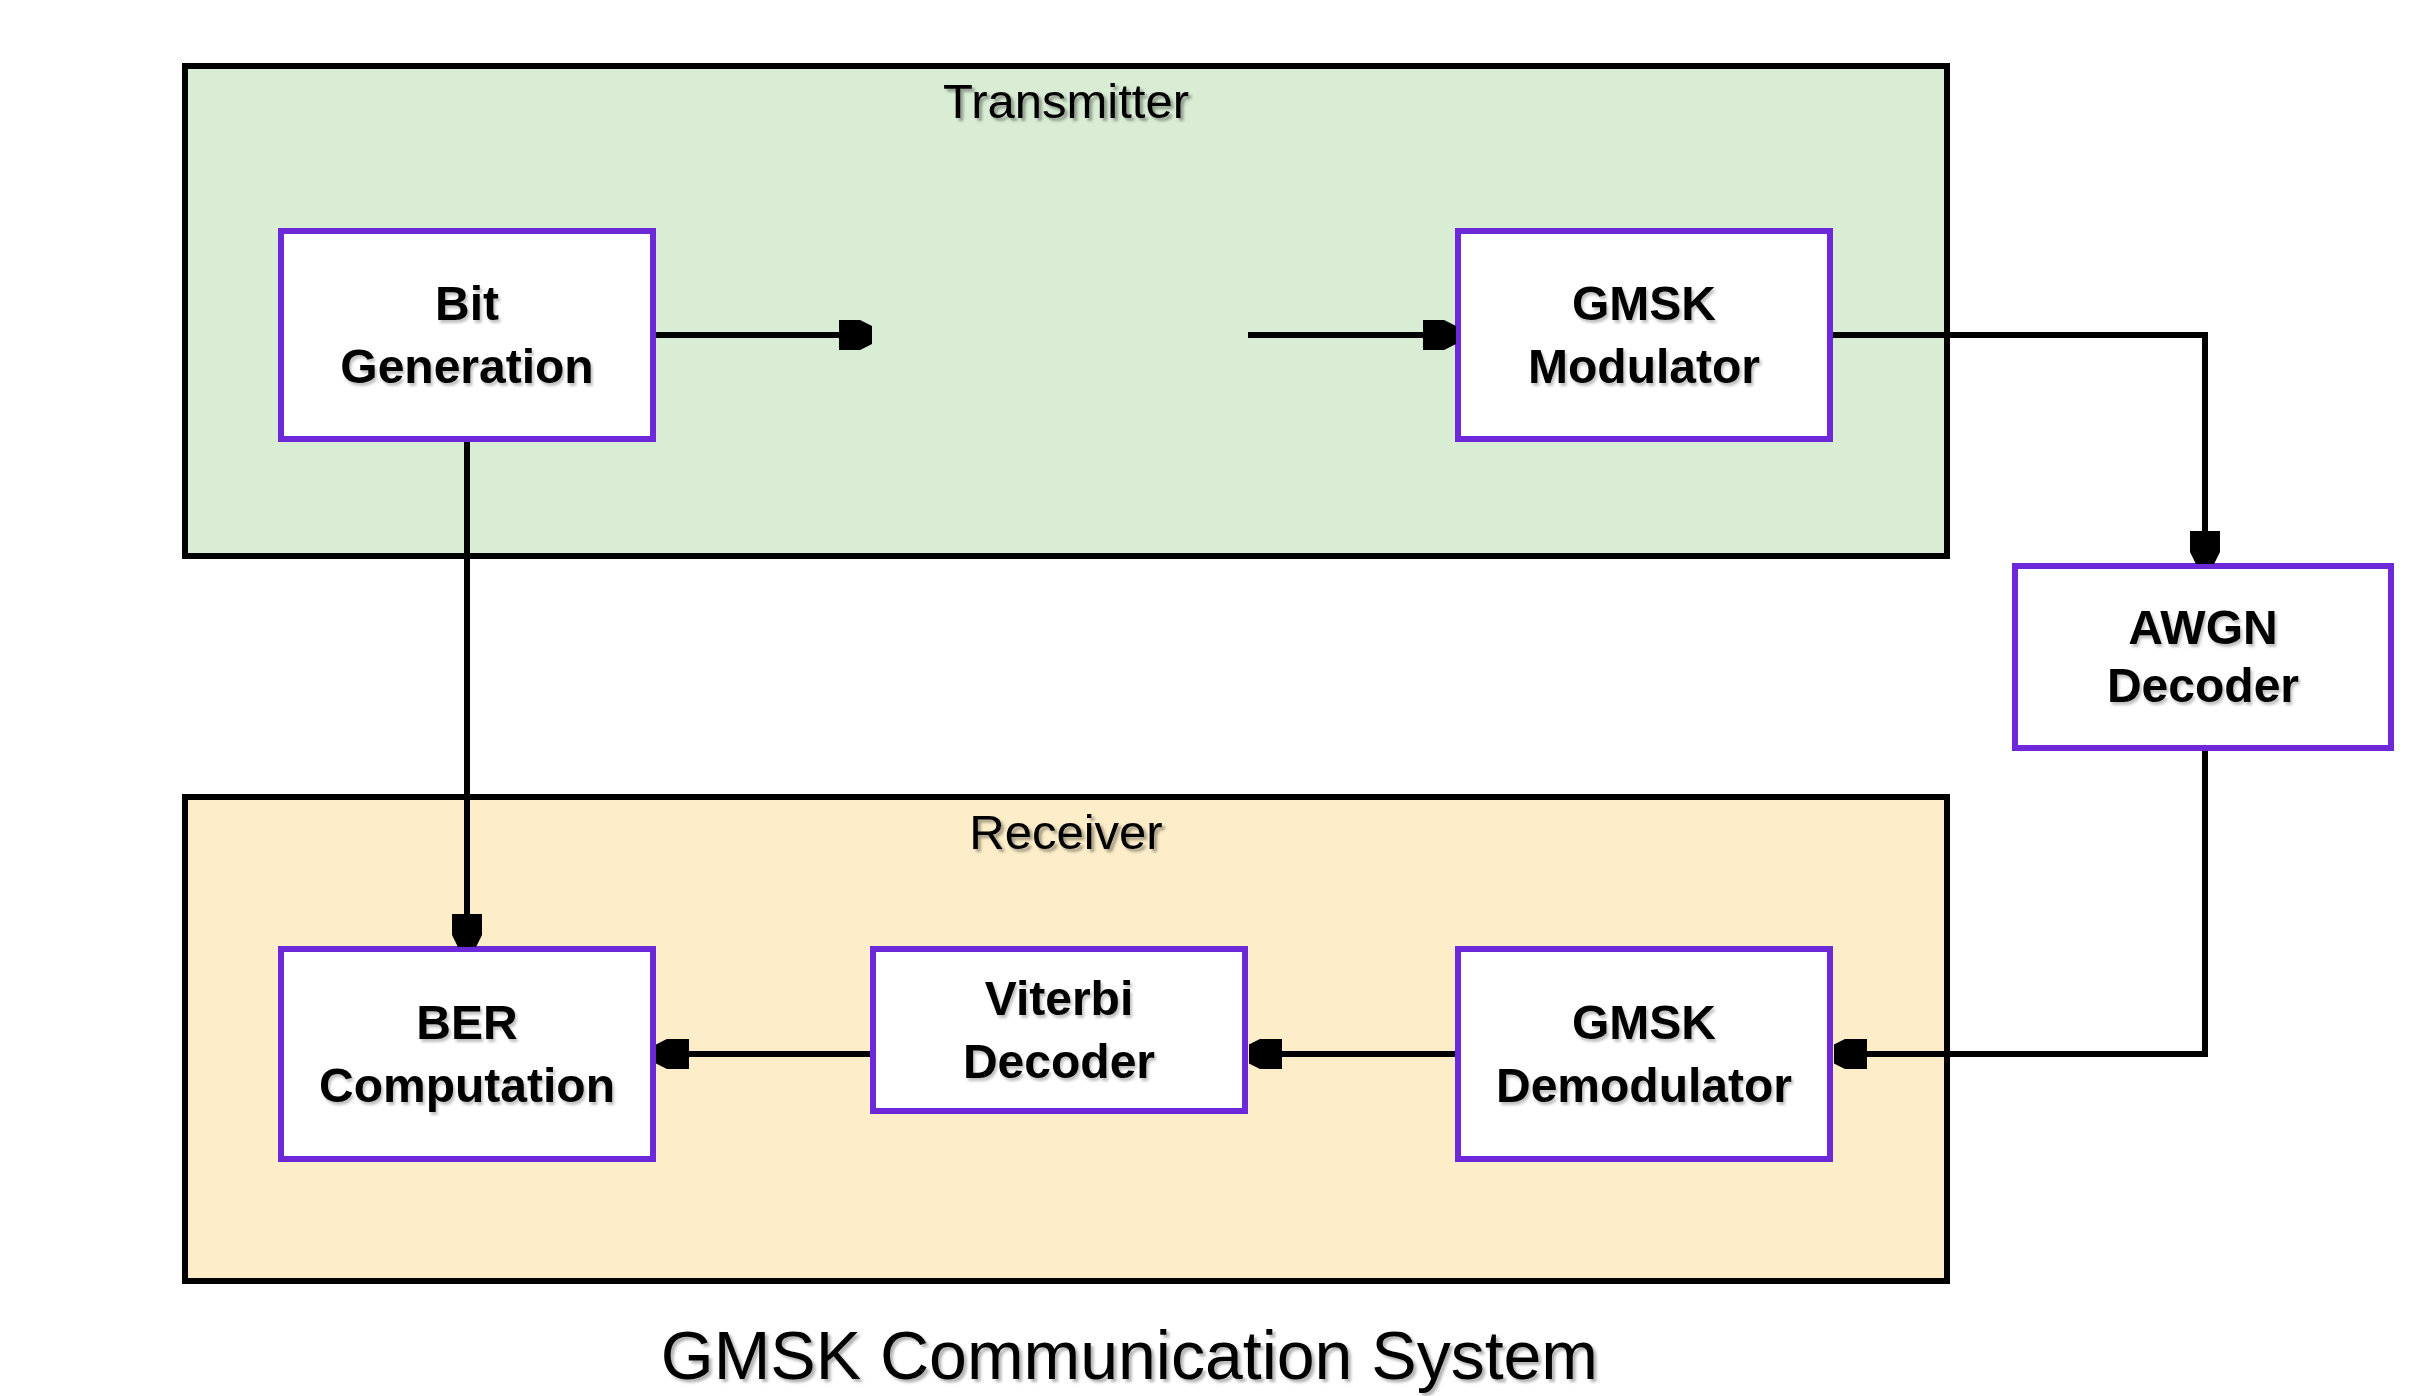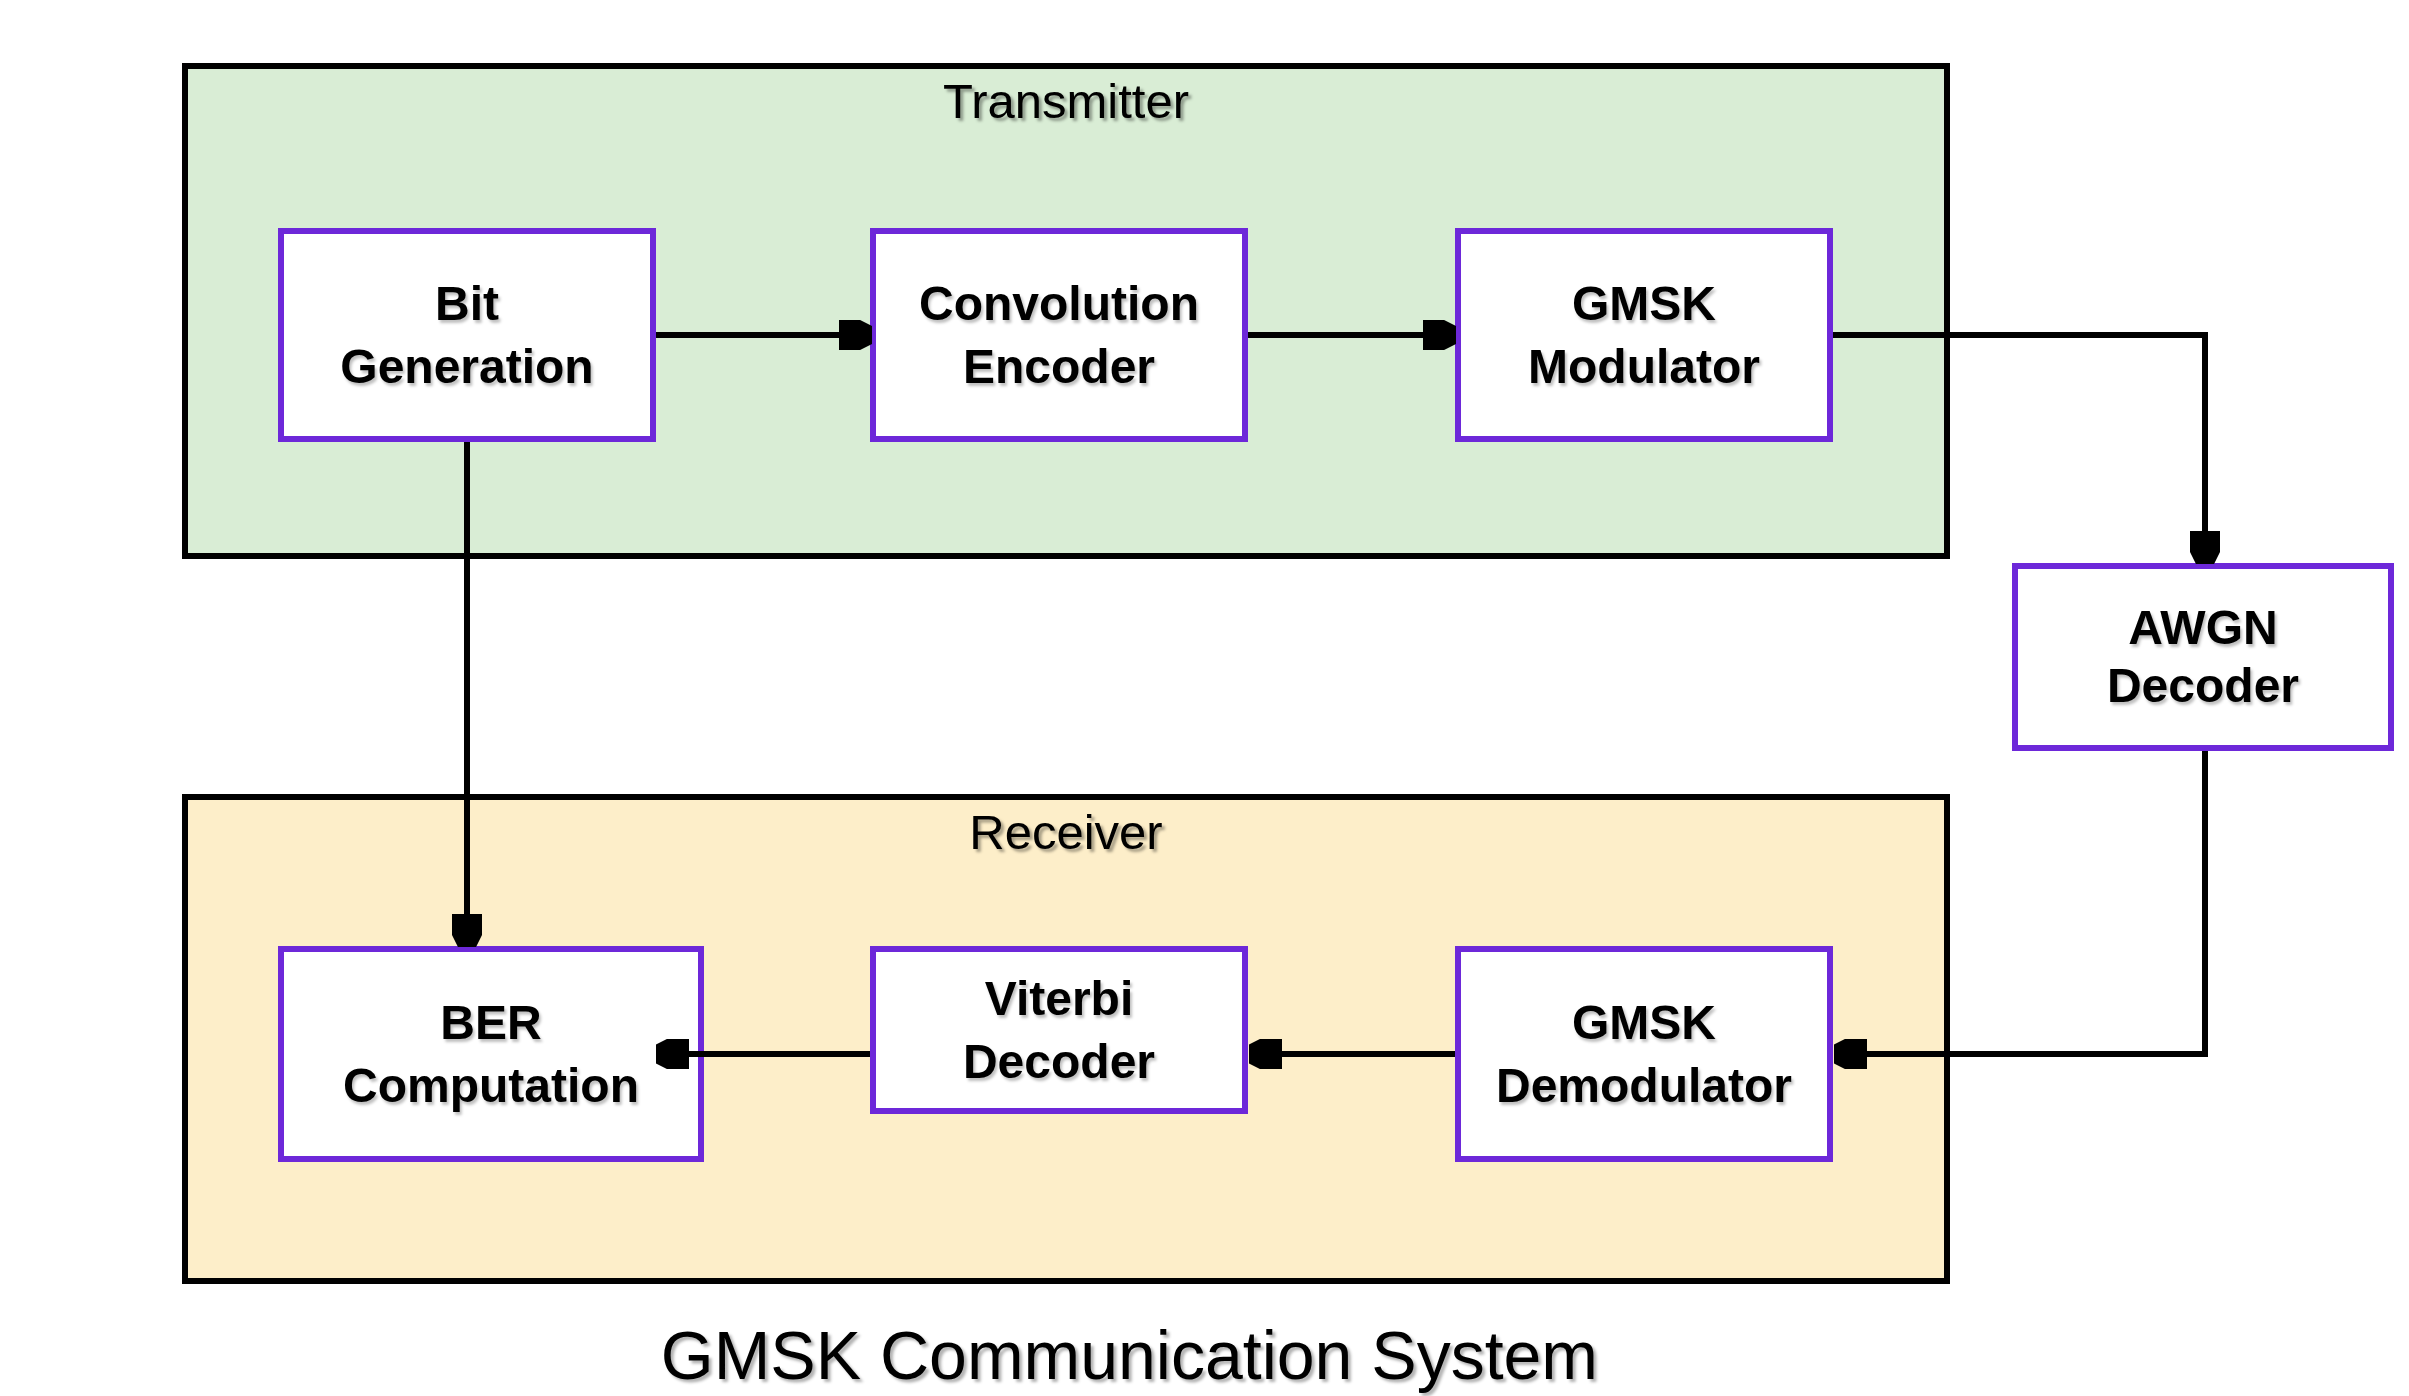--- a/index.html
+++ b/index.html
@@ -47,21 +47,21 @@
     align-items: center;
     font-weight: bold;
     font-size: 48px;
     line-height: 63px;
     text-align: center;
     text-shadow: 2px 3px 3px rgba(0,0,0,0.25);
   }
   .block-bit-generation      { left: 278px;  top: 228px; width: 378px; height: 214px; }
   .block-convolution-encoder { left: 870px;  top: 228px; width: 378px; height: 214px; }
   .block-gmsk-modulator      { left: 1455px; top: 228px; width: 378px; height: 214px; }
-  .block-ber-computation     { left: 278px;  top: 946px; width: 426px; height: 216px; text-align: right; }
+  .block-ber-computation     { left: 278px;  top: 946px; width: 378px; height: 216px; text-align: right; }
   .block-viterbi-decoder     { left: 870px;  top: 946px; width: 378px; height: 168px; }
   .block-gmsk-demodulator    { left: 1455px; top: 946px; width: 378px; height: 216px; }
   .block-awgn-channel        { left: 2012px; top: 563px; width: 382px; height: 188px; line-height: 58px; }
   .connectors {
     position: absolute;
     left: 0; top: 0;
     pointer-events: none;
   }
   .connectors path {
     stroke: #000000;
@@ -90,24 +90,20 @@
 
   <div class="section section-receiver">
     <div class="section-label">Receiver</div>
   </div>
 
   <div class="block block-bit-generation">
     <div>Bit</div>
     <div>Generation</div>
   </div>
 
-  <div class="block block-convolution-encoder">
-    <div>Convolution</div>
-    <div>Encoder</div>
-  </div>
 
   <div class="block block-gmsk-modulator">
     <div>GMSK</div>
     <div>Modulator</div>
   </div>
 
   <div class="block block-awgn-channel">
     <div>AWGN</div>
     <div>Decoder</div>
   </div>

